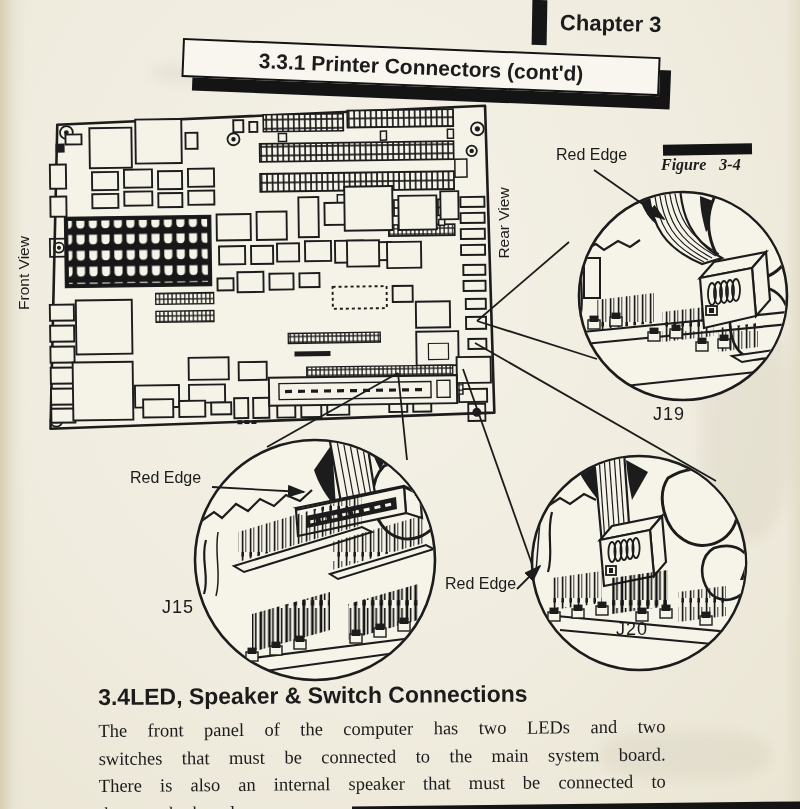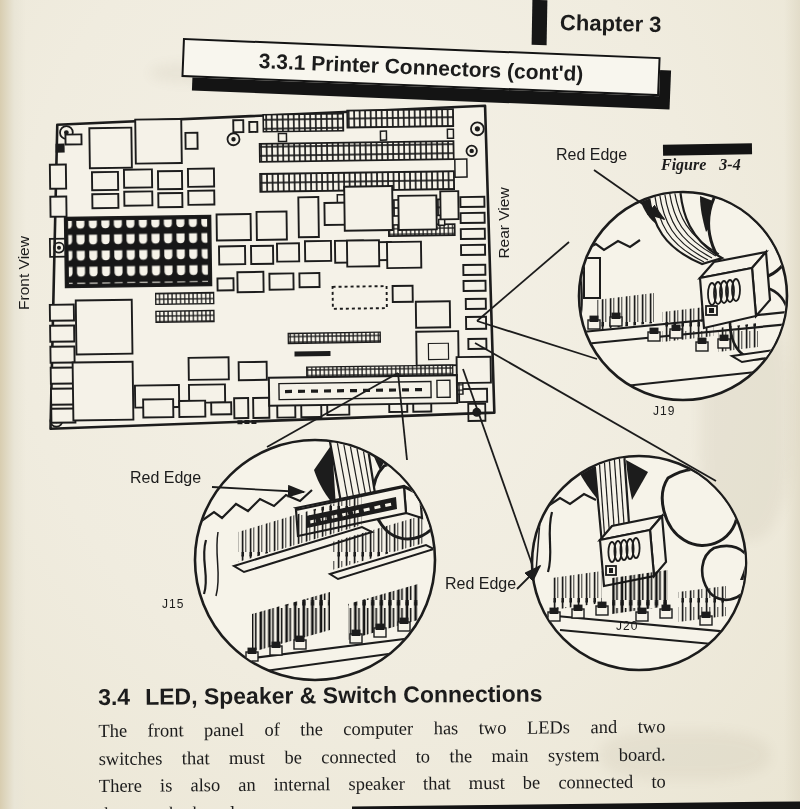--- a/index.html
+++ b/index.html
@@ -23,26 +23,26 @@
   
   .title-banner{left:183px;top:38px;width:474px;height:35px;line-height:35px;text-align:center;
     background:#f8f6ee;border:2.4px solid #141414;font-size:21px;font-weight:bold;
     transform:rotate(2.3deg);transform-origin:left top;box-shadow:11px 13px 0 0 #141414;white-space:nowrap;}
   
   .figure-bar{left:663px;top:144px;width:89px;height:11px;background:#141414;transform:rotate(-1deg);}
   .figure-caption{left:661px;top:156px;font-family:"Liberation Serif",serif;font-style:italic;font-weight:bold;
     font-size:16px;word-spacing:9px;white-space:nowrap;}
   
   .red-edge{font-size:16px;white-space:nowrap;}
-  .j-label{font-size:12px;letter-spacing:1px;white-space:nowrap;}
+  .j-label{font-size:18px;letter-spacing:1px;white-space:nowrap;}
   .view-label{font-size:15.5px;white-space:nowrap;transform:translate(-50%,-50%) rotate(-90deg);}
   
   .sect{left:98px;top:684px;width:580px;transform:rotate(-0.45deg);transform-origin:left top;}
   .sect-heading{font-size:23px;font-weight:bold;white-space:nowrap;margin-bottom:7px;}
-  .sect-heading .num{margin-right:15px;}
+  .sect-heading .num{}
   .body-copy{font-family:"Liberation Serif",serif;font-size:18.5px;line-height:27.5px;width:567px;}
   .body-line{text-align:justify;text-align-last:justify;word-spacing:2px;}
   .body-line.last{text-align:left;text-align-last:left;word-spacing:14px;}
   svg{position:absolute;left:0;top:0;}
 </style>
 </head>
 <body>
 
 <div class="abs page-edge-left"></div>
 <div class="abs page-edge-right"></div>

